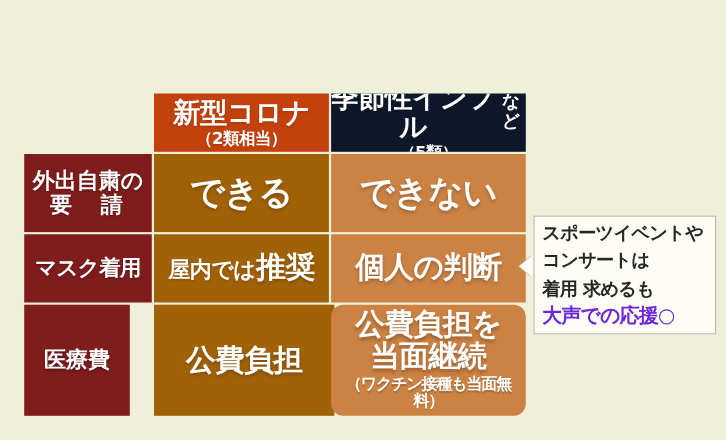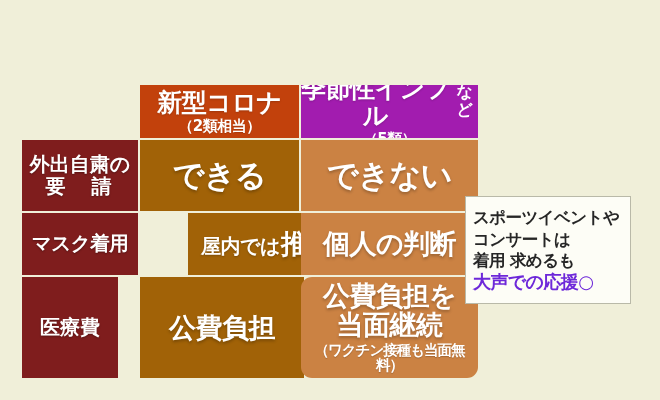--- a/index.html
+++ b/index.html
@@ -31,21 +31,21 @@
     align-items: center;
     justify-content: center;
     color: #ffffff;
     text-align: center;
     line-height: 1.08;
     letter-spacing: -0.5px;
     overflow: hidden;
   }
 
   .hdr-teal   { background: #c2410c; }
-  .hdr-orange { background: #a21caf; }
+  .hdr-orange { background: #0f172a; }
   .body-teal  { background: #a16207; }
   .body-orange{ background: #cb8243; }
   .lbl-gray   { background: #7f1d1d; }
 
   
   .hdr-main {
     font-size: 25px;
     font-weight: 700;
     text-shadow: 0 1px 2px rgba(0,0,0,.18);
   }
@@ -101,31 +101,31 @@
   .inline-row {
     display: flex;
     align-items: baseline;
     justify-content: center;
     gap: 1px;
   }
 
   
   #callout {
     position: absolute;
-    left: 465px;
+    left: 485px;
     top: 196px;
     width: 166px;
     height: 108px;
     background: #fdfdf6;
     border: 1px solid #b9b9a8;
     box-sizing: border-box;
     padding: 5px 4px 4px 7px;
     display: flex;
     flex-direction: column;
-    justify-content: center;
+    justify-content: space-between;
     gap: 2px;
   }
   .callout-line {
     font-size: 16.5px;
     font-weight: 700;
     color: #262626;
     letter-spacing: -0.6px;
     white-space: nowrap;
     line-height: 1.16;
   }
@@ -170,21 +170,21 @@
   </div>
 
   <div class="cell body-orange" style="left:301px; top:140px; width:177px; height:71px;">
     <span class="val-big">できない</span>
   </div>
 
   <div class="cell lbl-gray" style="left:22px; top:213px; width:116px; height:62px;">
     <span class="lbl-text compact">マスク着用</span>
   </div>
 
-  <div class="cell body-teal" style="left:140px; top:213px; width:159px; height:62px;margin-left:48px;">
+  <div class="cell body-teal" style="left:140px; top:213px; width:159px; height:62px;">
     <span class="inline-row">
       <span class="val-small">屋内では</span>
       <span class="val-mid">推奨</span>
     </span>
   </div>
 
   <div class="cell body-orange" style="left:301px; top:213px; width:177px; height:62px;">
     <span class="val-mid">個人の判断</span>
   </div>
 

